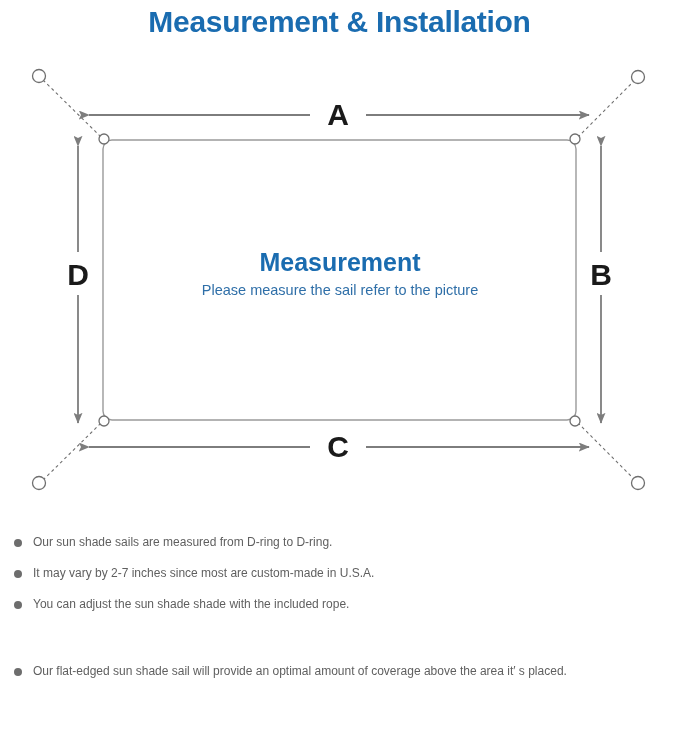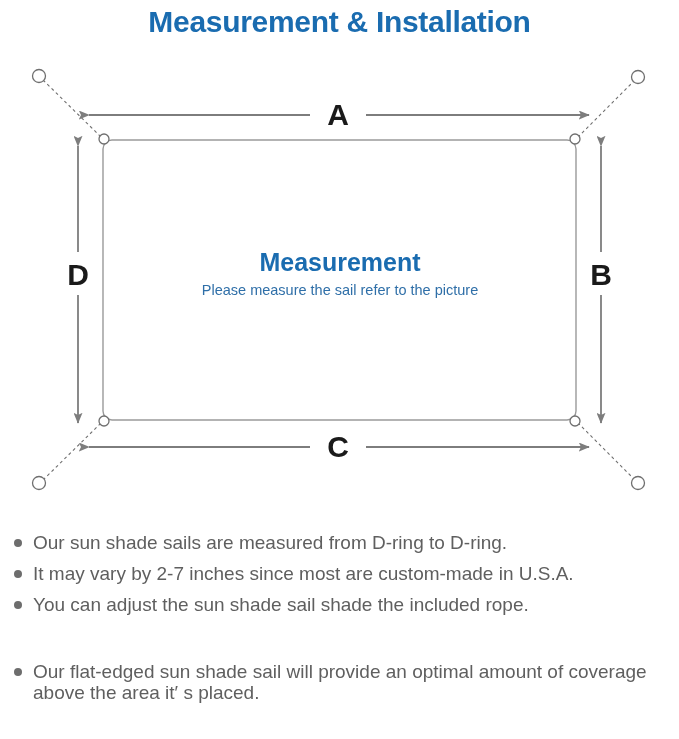--- a/index.html
+++ b/index.html
@@ -20,21 +20,21 @@
   .diagram{position:absolute;left:0;top:44px;width:679px;height:480px;}
   .diagram svg{display:block;}
 
   .notes{
     position:absolute;left:0;top:524px;width:679px;height:215px;
     box-sizing:border-box;padding:8px 14px 0 14px;
   }
   .note{
     display:flex;align-items:flex-start;
     margin:0 0 10px 0;
-    font-size:19px;line-height:21px;color:#5f5f5f;
+    font-size:12px;line-height:21px;color:#5f5f5f;
   }
   .note:last-child{margin-bottom:0;margin-top:46px;}
   .bullet{
     flex:0 0 auto;width:8px;height:8px;border-radius:50%;
     background:#6d6d6d;margin-top:7px;margin-right:11px;
   }
   .note-text{flex:1 1 auto;}
 </style>
 </head>
 <body>
@@ -110,21 +110,21 @@
     <div class="note">
       <span class="bullet"></span>
       <span class="note-text">Our sun shade sails are measured from D-ring to D-ring.</span>
     </div>
     <div class="note">
       <span class="bullet"></span>
       <span class="note-text">It may vary by 2-7 inches since most are custom-made in U.S.A.</span>
     </div>
     <div class="note">
       <span class="bullet"></span>
-      <span class="note-text">You can adjust the sun shade sail shade the included rope.</span>
+      <span class="note-text">You can adjust the sun shade shade with the included rope.</span>
     </div>
     <div class="note">
       <span class="bullet"></span>
       <span class="note-text">Our flat-edged sun shade sail will provide an optimal amount of coverage above the area it′ s placed.</span>
     </div>
   </div>
 
 </div>
 
 </body></html>

